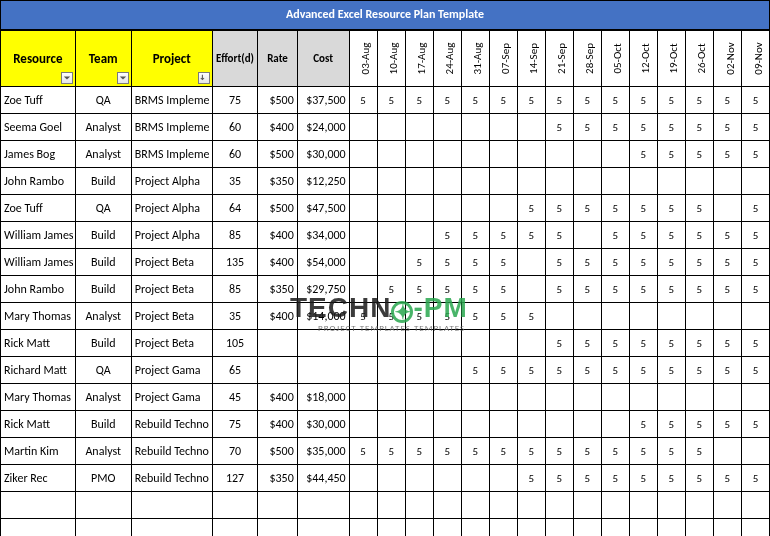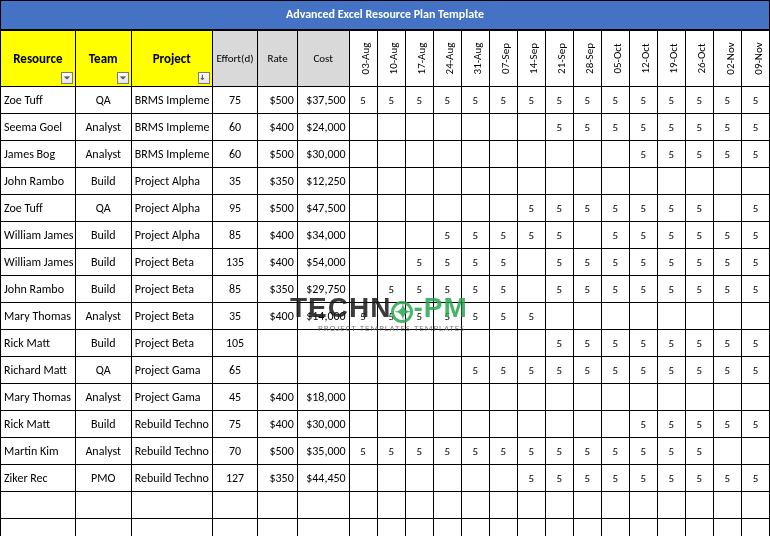--- a/index.html
+++ b/index.html
@@ -35,21 +35,21 @@
   }
   th.yellow {
     background: #ffff00;
     font-weight: bold;
     text-align: center;
     font-size: 13px;
     height: 56px;
   }
   th.grey {
     background: #d9d9d9;
-    font-weight: normal;
+    font-weight: bold;
     text-align: center;
     font-size: 11px;
     height: 56px;
   }
   th.date {
     background: #fff;
     font-weight: normal;
     font-size: 11px;
     height: 56px;
   }
@@ -282,21 +282,21 @@
         <td class="num"></td>
         <td class="num"></td>
         <td class="num"></td>
         <td class="num"></td>
         <td class="num"></td>
       </tr>
       <tr>
         <td class="left">Zoe Tuff</td>
         <td class="center">QA</td>
         <td class="left">Project Alpha</td>
-        <td class="center">95</td>
+        <td class="center">64</td>
         <td class="right">$500</td>
         <td class="right">$47,500</td>
         <td class="num"></td>
         <td class="num"></td>
         <td class="num"></td>
         <td class="num"></td>
         <td class="num"></td>
         <td class="num"></td>
         <td class="num">5</td>
         <td class="num">5</td>

